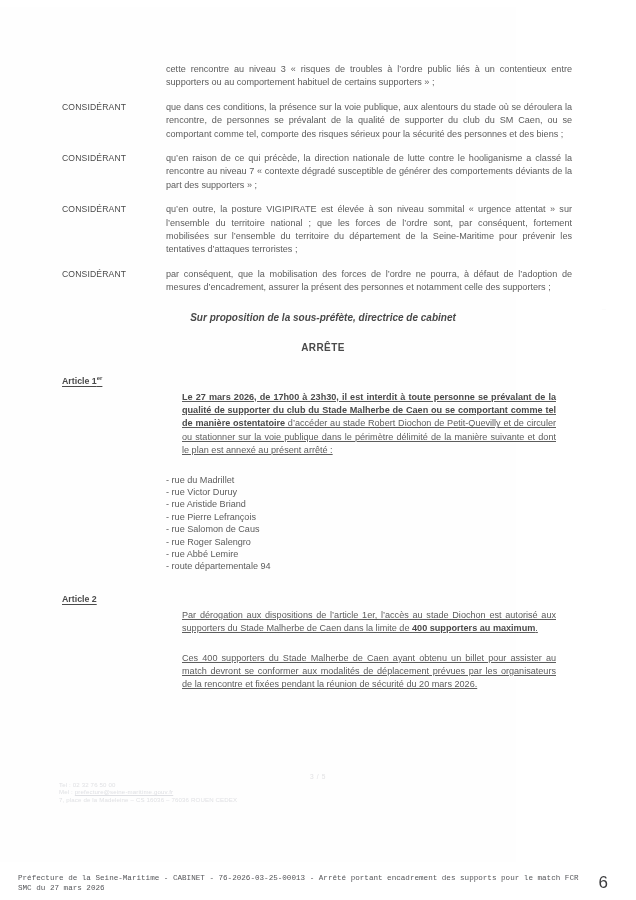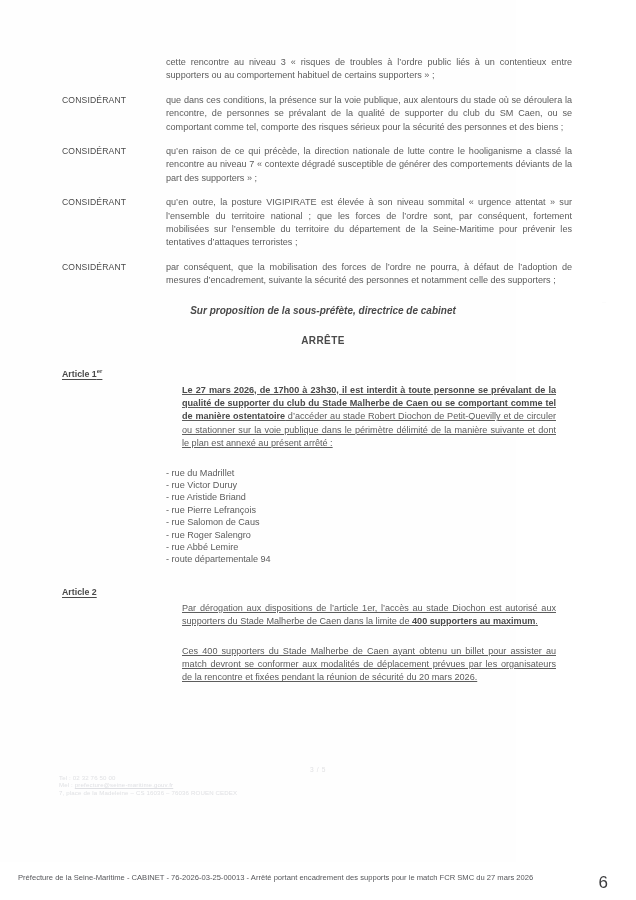--- a/index.html
+++ b/index.html
@@ -13,21 +13,21 @@
     position: relative;
     font-family: "Liberation Sans", sans-serif;
     color: #5a5a5a;
     overflow: hidden;
   }
 
   
   #page-sheet {
     position: absolute;
     left: 0;
-    top: 0;
+    top: 7px;
     width: 516px;
     height: 862px;
     background: #fefefe;
     box-sizing: border-box;
   }
 
   #doc-body {
     position: absolute;
     left: 62px;
     top: 56px;
@@ -171,20 +171,21 @@
     align-items: flex-start;
     box-sizing: border-box;
     padding: 11px 14px 0 18px;
   }
   #caption-text {
     flex: 1 1 auto;
     font-size: 7.6px;
     line-height: 10.4px;
     color: #55565a;
     padding-right: 18px;
+    font-family: Liberation Mono, monospace;
   }
   #caption-page-number {
     flex: 0 0 auto;
     font-size: 17px;
     line-height: 17px;
     color: #3d3d3f;
     padding-right: 14px;
     padding-top: 1px;
   }
 </style>
@@ -210,21 +211,21 @@
       <div class="clause-body">qu’en raison de ce qui précède, la direction nationale de lutte contre le hooliganisme a classé la rencontre au niveau 7 « contexte dégradé susceptible de générer des comportements déviants de la part des supporters » ;</div>
     </div>
 
     <div class="clause">
       <div class="clause-label">CONSIDÉRANT</div>
       <div class="clause-body">qu’en outre, la posture VIGIPIRATE est élevée à son niveau sommital « urgence attentat » sur l’ensemble du territoire national ; que les forces de l’ordre sont, par conséquent, fortement mobilisées sur l’ensemble du territoire du département de la Seine-Maritime pour prévenir les tentatives d’attaques terroristes ;</div>
     </div>
 
     <div class="clause">
       <div class="clause-label">CONSIDÉRANT</div>
-      <div class="clause-body">par conséquent, que la mobilisation des forces de l’ordre ne pourra, à défaut de l’adoption de mesures d’encadrement, suivante la sécurité des personnes et notamment celle des supporters ;</div>
+      <div class="clause-body">par conséquent, que la mobilisation des forces de l’ordre ne pourra, à défaut de l’adoption de mesures d’encadrement, assurer la présent des personnes et notamment celle des supporters ;</div>
     </div>
 
     <div class="center-line proposition">Sur proposition de la sous-préfète, directrice de cabinet</div>
 
     <div class="center-line arrete-word">ARRÊTE</div>
 
     <div class="article">
       <div class="article-label">
         <span class="label-underline"><span>Article 1</span><sup>er</sup></span>
       </div>

